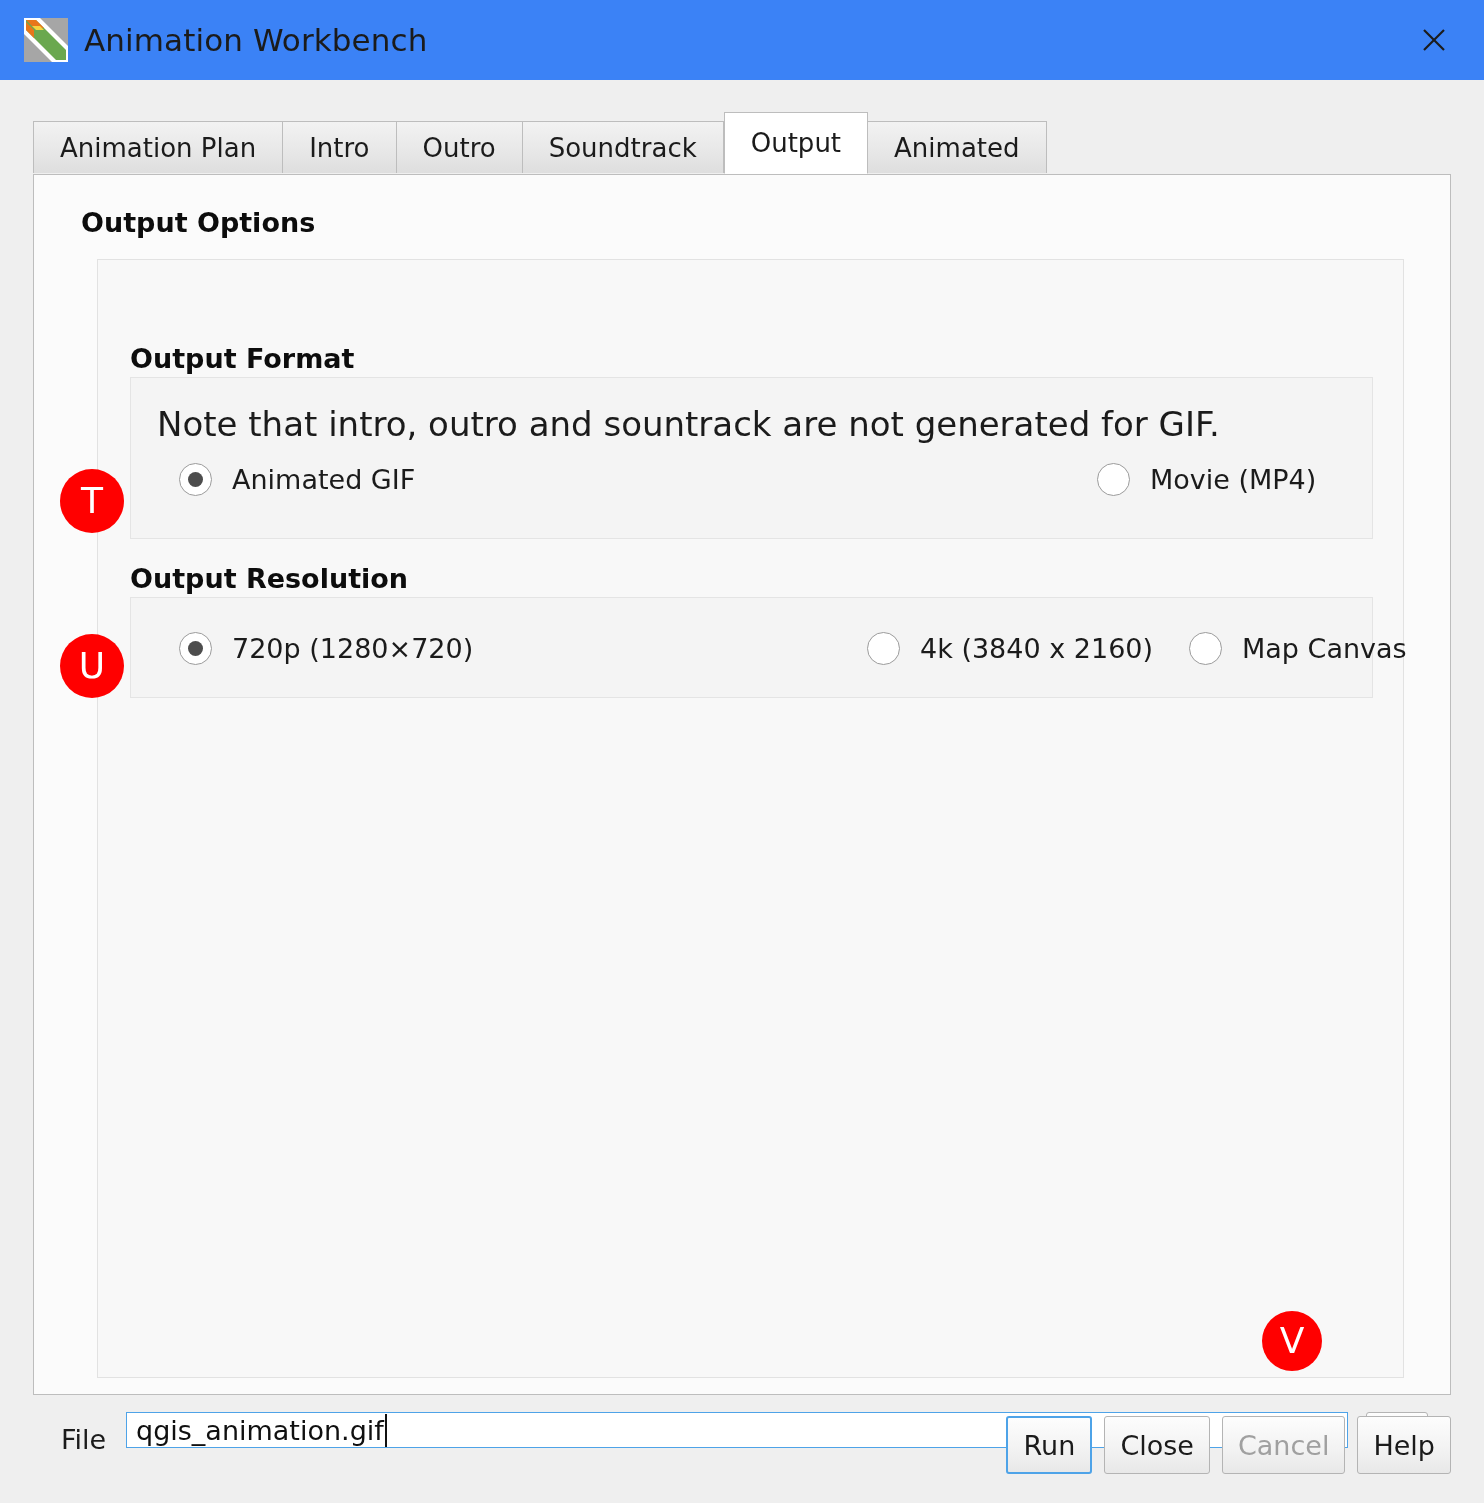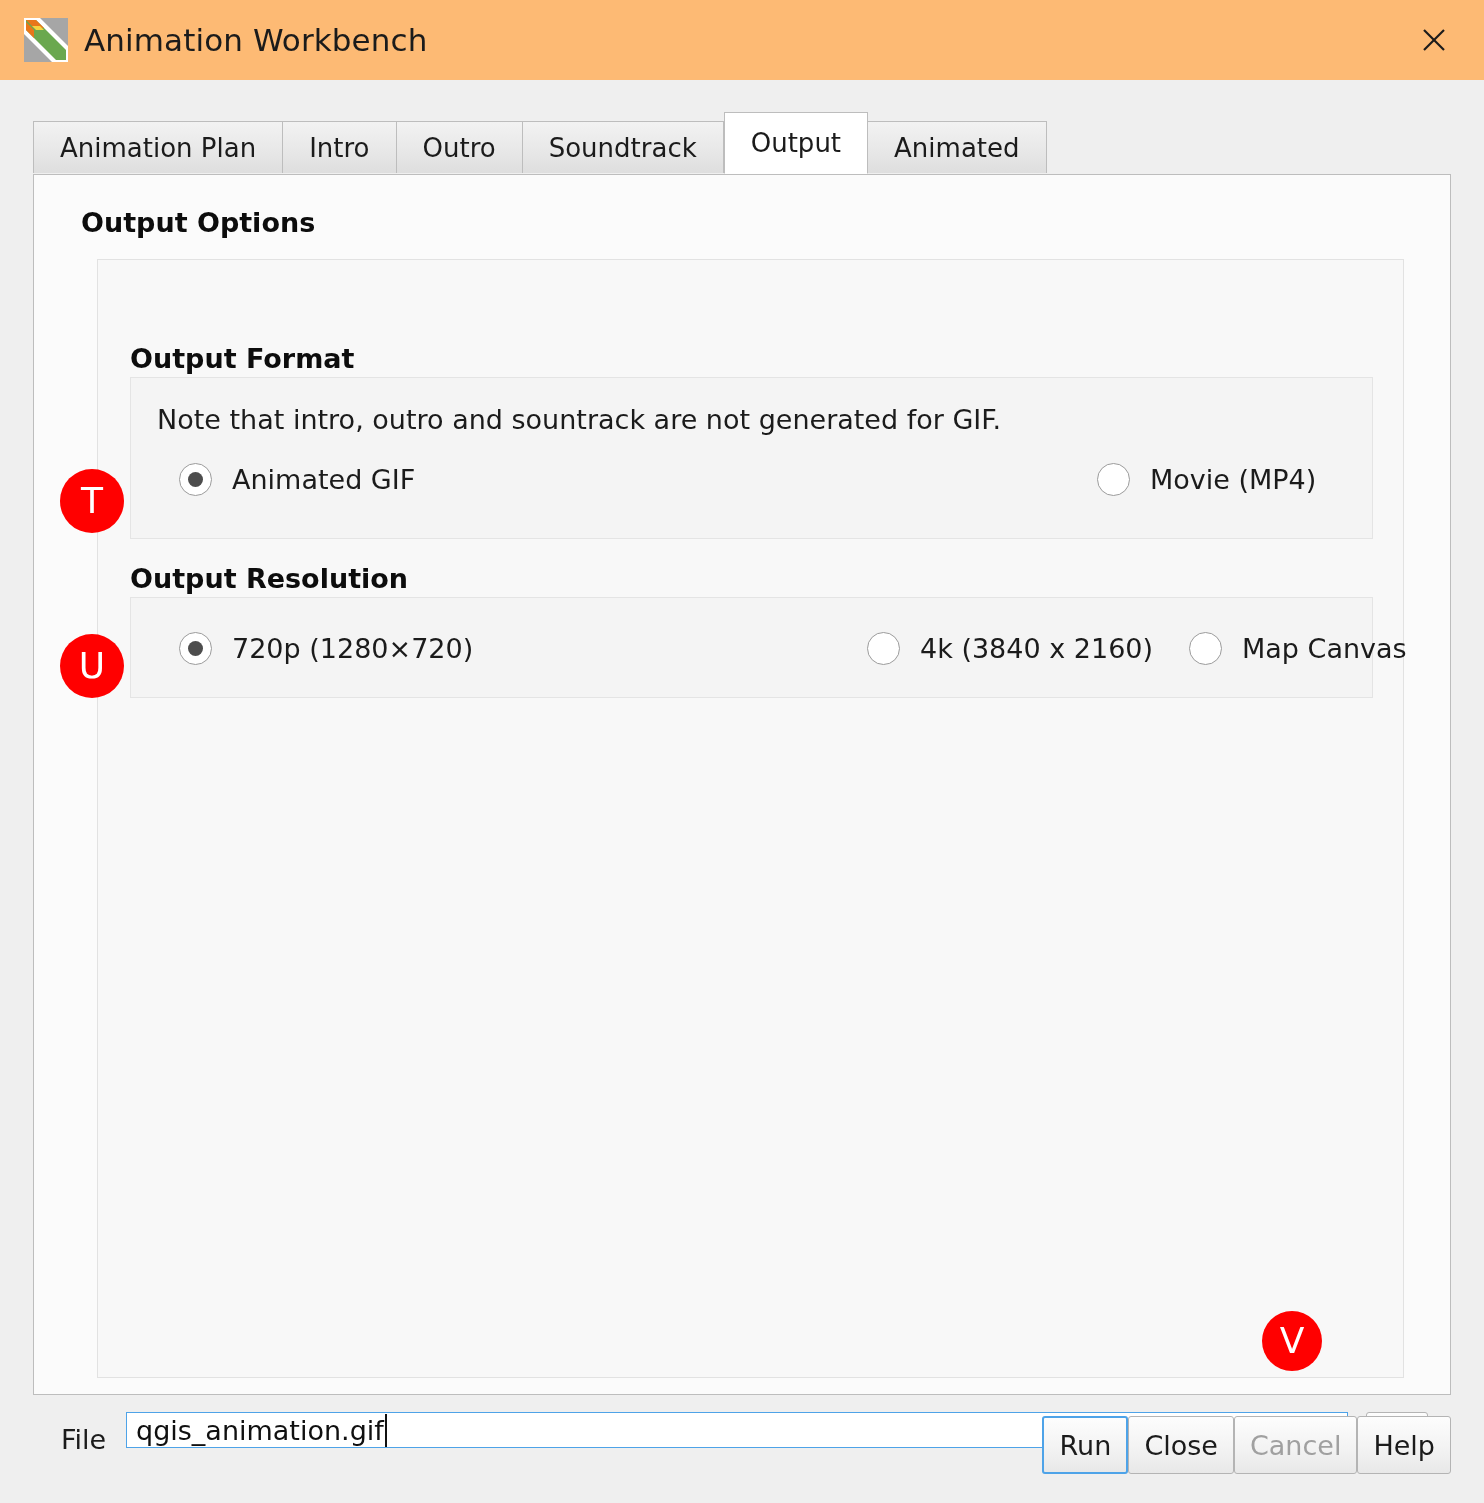--- a/index.html
+++ b/index.html
@@ -12,21 +12,21 @@
     background: #efefef;
     font-family: "DejaVu Sans", "Liberation Sans", sans-serif;
     overflow: hidden;
   }
 
   
   #titlebar {
     position: absolute;
     left: 0; top: 0;
     width: 1484px; height: 80px;
-    background: #fdba74;
+    background: #3b82f6;
     display: flex;
     align-items: center;
   }
   #app-icon {
     margin-left: 24px;
     width: 44px; height: 44px;
     flex: 0 0 auto;
     display: block;
   }
   #app-title {
@@ -153,21 +153,21 @@
     width: 1243px; height: 162px;
   }
   #resolution-group {
     left: 32px; top: 337px;
     width: 1243px; height: 101px;
   }
 
   #format-note {
     position: absolute;
     left: 26px; top: 26px;
-    font-size: 27px;
+    font-size: 34px;
     color: #1b1b1b;
     white-space: nowrap;
   }
 
   
   .radio-item {
     position: absolute;
     display: flex;
     align-items: center;
     cursor: pointer;
@@ -262,21 +262,21 @@
     letter-spacing: 2px;
   }
 
   
   #buttonbar {
     position: absolute;
     right: 33px;
     top: 1336px;
     display: flex;
     align-items: center;
-    gap: 0;
+    gap: 12px;
   }
   .dlg-btn {
     height: 58px;
     min-width: 86px;
     box-sizing: border-box;
     padding: 0 15px;
     background: linear-gradient(to bottom, #fdfdfd 0%, #f3f3f3 55%, #e8e8e8 100%);
     border: 1px solid #b4b4b4;
     border-radius: 3px;
     font-size: 27px;

